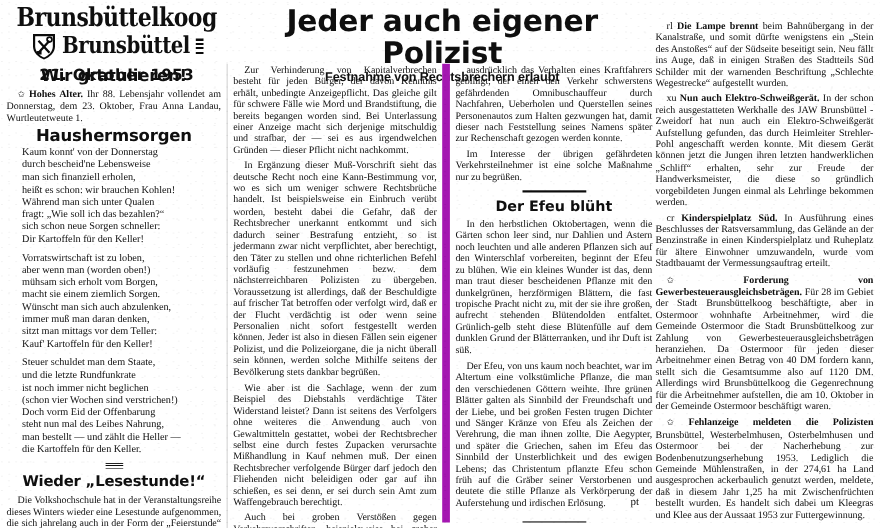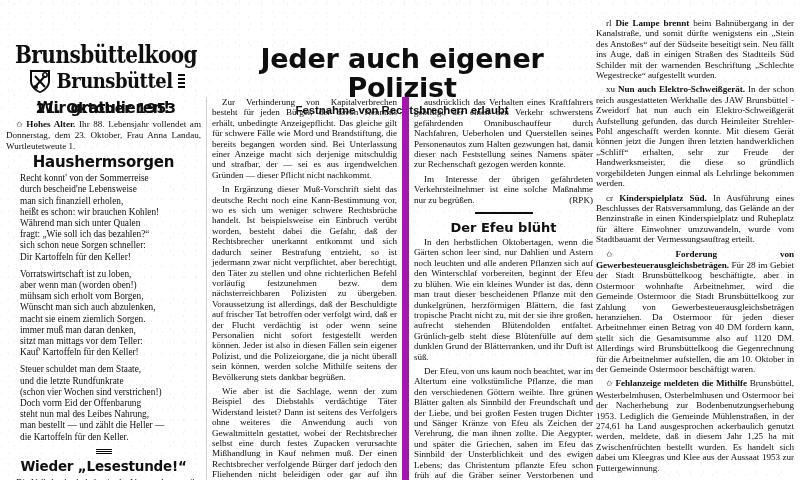--- a/index.html
+++ b/index.html
@@ -22,21 +22,20 @@
     padding: 4px 6px 2px 6px;
     position: relative;
     filter: contrast(1.05);
   }
 
   
   .topband {
     display: flex;
     align-items: flex-start;
     height: 52px;
-    margin-top: 39px;
   }
   .masthead {
     width: 200px;
     flex: 0 0 200px;
     text-align: center;
     position: relative;
   }
   .mast-line1 {
     font-family: "DejaVu Serif", "Liberation Serif", serif;
     font-weight: bold;
@@ -271,42 +270,43 @@
       <h2 class="sec">Wir gratulieren!</h2>
       <div class="congrat-item">
         <span class="star">✩</span>
         <b class="lead">Hohes Alter.</b>
         <span>Ihr 88. Lebensjahr vollendet am Donnerstag, dem 23. Oktober, Frau Anna Landau, Wurtleutetweute 1.</span>
       </div>
 
       <h2 class="sec">Haushermsorgen</h2>
       <div class="poem">
         <div class="stanza">
-          <div>Recht konnt' von der Sommerreise</div>
+          <div>Kaum konnt' von der Donnerstag</div>
           <div>durch bescheid'ne Lebensweise</div>
           <div>man sich finanziell erholen,</div>
           <div>heißt es schon: wir brauchen Kohlen!</div>
           <div>Während man sich unter Qualen</div>
           <div>fragt: „Wie soll ich das bezahlen?“</div>
           <div>sich schon neue Sorgen schneller:</div>
           <div>Dir Kartoffeln für den Keller!</div>
         </div>
         <div class="stanza">
           <div>Vorratswirtschaft ist zu loben,</div>
           <div>aber wenn man (worden oben!)</div>
           <div>mühsam sich erholt vom Borgen,</div>
+          <div>macht sie einem ziemlich Sorgen.</div>
           <div>Wünscht man sich auch abzulenken,</div>
-          <div>macht sie einem ziemlich Sorgen.</div>
           <div>immer muß man daran denken,</div>
           <div>sitzt man mittags vor dem Teller:</div>
           <div>Kauf' Kartoffeln für den Keller!</div>
         </div>
         <div class="stanza">
           <div>Steuer schuldet man dem Staate,</div>
           <div>und die letzte Rundfunkrate</div>
+          <div>ist noch immer nicht beglichen</div>
           <div>(schon vier Wochen sind verstrichen!)</div>
           <div>Doch vorm Eid der Offenbarung</div>
           <div>steht nun mal des Leibes Nahrung,</div>
           <div>man bestellt — und zählt die Heller —</div>
           <div>die Kartoffeln für den Keller.</div>
         </div>
       </div>
 
       <div class="ornament"><span class="bars"></span></div>
 
@@ -318,21 +318,20 @@
     <div class="col c2">
       <p>Zur Verhinderung von Kapitalverbrechen besteht für jeden Bürger, der davon Kenntnis erhält, unbedingte Anzeigepflicht. Das gleiche gilt für schwere Fälle wie Mord und Brandstiftung, die bereits begangen worden sind. Bei Unterlassung einer Anzeige macht sich derjenige mitschuldig und strafbar, der — sei es aus irgendwelchen Gründen — dieser Pflicht nicht nachkommt.</p>
       <p>In Ergänzung dieser Muß-Vorschrift sieht das deutsche Recht noch eine Kann-Bestimmung vor, wo es sich um weniger schwere Rechtsbrüche handelt. Ist beispielsweise ein Einbruch verübt worden, besteht dabei die Gefahr, daß der Rechtsbrecher unerkannt entkommt und sich dadurch seiner Bestrafung entzieht, so ist jedermann zwar nicht verpflichtet, aber berechtigt, den Täter zu stellen und ohne richterlichen Befehl vorläufig festzunehmen bezw. dem nächsterreichbaren Polizisten zu übergeben. Voraussetzung ist allerdings, daß der Beschuldigte auf frischer Tat betroffen oder verfolgt wird, daß er der Flucht verdächtig ist oder wenn seine Personalien nicht sofort festgestellt werden können. Jeder ist also in diesen Fällen sein eigener Polizist, und die Polizeiorgane, die ja nicht überall sein können, werden solche Mithilfe seitens der Bevölkerung stets dankbar begrüßen.</p>
       <p>Wie aber ist die Sachlage, wenn der zum Beispiel des Diebstahls verdächtige Täter Widerstand leistet? Dann ist seitens des Verfolgers ohne weiteres die Anwendung auch von Gewaltmitteln gestattet, wobei der Rechtsbrecher selbst eine durch festes Zupacken verursachte Mißhandlung in Kauf nehmen muß. Der einen Rechtsbrecher verfolgende Bürger darf jedoch den Fliehenden nicht beleidigen oder gar auf ihn schießen, es sei denn, er sei durch sein Amt zum Waffengebrauch berechtigt.</p>
       <p>Auch bei groben Verstößen gegen Verkehrsvorschriften, beispielsweise bei grober Gefährdung der Verkehrssicherheit, ist jedermann befugt, den auf frischer Tat betroffenen „Verkehrssünder“ zu stellen, um die Feststellung der Personalien zu ermöglichen. Ein Oberlandesgerichtsurteil hat kürzlich</p>
     </div>
 
     <div class="col c3">
       <p>ausdrücklich das Verhalten eines Kraftfahrers gebilligt, der einen den Verkehr schwerstens gefährdenden Omnibuschauffeur durch Nachfahren, Ueberholen und Querstellen seines Personenautos zum Halten gezwungen hat, damit dieser nach Feststellung seines Namens später zur Rechenschaft gezogen werden konnte.</p>
       <p>Im Interesse der übrigen gefährdeten Verkehrsteilnehmer ist eine solche Maßnahme nur zu begrüßen.</p>
-      <div style="text-align:right;font-size:9.1px;line-height:10.4px;margin-top:-10.4px;">(RPK)</div>
 
       <div class="rule-short"></div>
 
       <h3 class="art">Der Efeu blüht</h3>
       <p>In den herbstlichen Oktobertagen, wenn die Gärten schon leer sind, nur Dahlien und Astern noch leuchten und alle anderen Pflanzen sich auf den Winterschlaf vorbereiten, beginnt der Efeu zu blühen. Wie ein kleines Wunder ist das, denn man traut dieser bescheidenen Pflanze mit den dunkelgrünen, herzförmigen Blättern, die fast tropische Pracht nicht zu, mit der sie ihre großen, aufrecht stehenden Blütendolden entfaltet. Grünlich-gelb steht diese Blütenfülle auf dem dunklen Grund der Blätterranken, und ihr Duft ist süß.</p>
       <p>Der Efeu, von uns kaum noch beachtet, war im Altertum eine volkstümliche Pflanze, die man den verschiedenen Göttern weihte. Ihre grünen Blätter galten als Sinnbild der Freundschaft und der Liebe, und bei großen Festen trugen Dichter und Sänger Kränze von Efeu als Zeichen der Verehrung, die man ihnen zollte. Die Aegypter, und später die Griechen, sahen im Efeu das Sinnbild der Unsterblichkeit und des ewigen Lebens; das Christentum pflanzte Efeu schon früh auf die Gräber seiner Verstorbenen und deutete die stille Pflanze als Verkörperung der Auferstehung und irdischen Erlösung.</p>
       <div style="text-align:right;font-size:10px;line-height:10.4px;margin-top:-10.4px;padding-right:12px;">pt</div>
 
       <div class="rule-thin"></div>
     </div>
@@ -365,20 +364,20 @@
     <div class="brief">
       <p>
         <span class="initials star">✩</span>
         <b class="lead">Forderung von Gewerbesteuerausgleichsbeträgen.</b>
         <span>Für 28 im Gebiet der Stadt Brunsbüttelkoog beschäftigte, aber in Ostermoor wohnhafte Arbeitnehmer, wird die Gemeinde Ostermoor die Stadt Brunsbüttelkoog zur Zahlung von Gewerbesteuerausgleichsbeträgen heranziehen. Da Ostermoor für jeden dieser Arbeitnehmer einen Betrag von 40 DM fordern kann, stellt sich die Gesamtsumme also auf 1120 DM. Allerdings wird Brunsbüttelkoog die Gegenrechnung für die Arbeitnehmer aufstellen, die am 10. Oktober in der Gemeinde Ostermoor beschäftigt waren.</span>
       </p>
     </div>
     <div class="brief">
       <p>
         <span class="initials star">✩</span>
-        <b class="lead">Fehlanzeige meldeten die Mithilfe</b>
+        <b class="lead">Fehlanzeige meldeten die Polizisten</b>
         <span>Brunsbüttel, Westerbelmhusen, Osterbelmhusen und Ostermoor bei der Nacherhebung zur Bodenbenutzungserhebung 1953. Lediglich die Gemeinde Mühlenstraßen, in der 274,61 ha Land ausgesprochen ackerbaulich genutzt werden, meldete, daß in diesem Jahr 1,25 ha mit Zwischenfrüchten bestellt wurden. Es handelt sich dabei um Kleegras und Klee aus der Aussaat 1953 zur Futtergewinnung.</span>
       </p>
     </div>
   </div>
 
   <div class="snow"></div>
 </div>
 
 </body></html>

